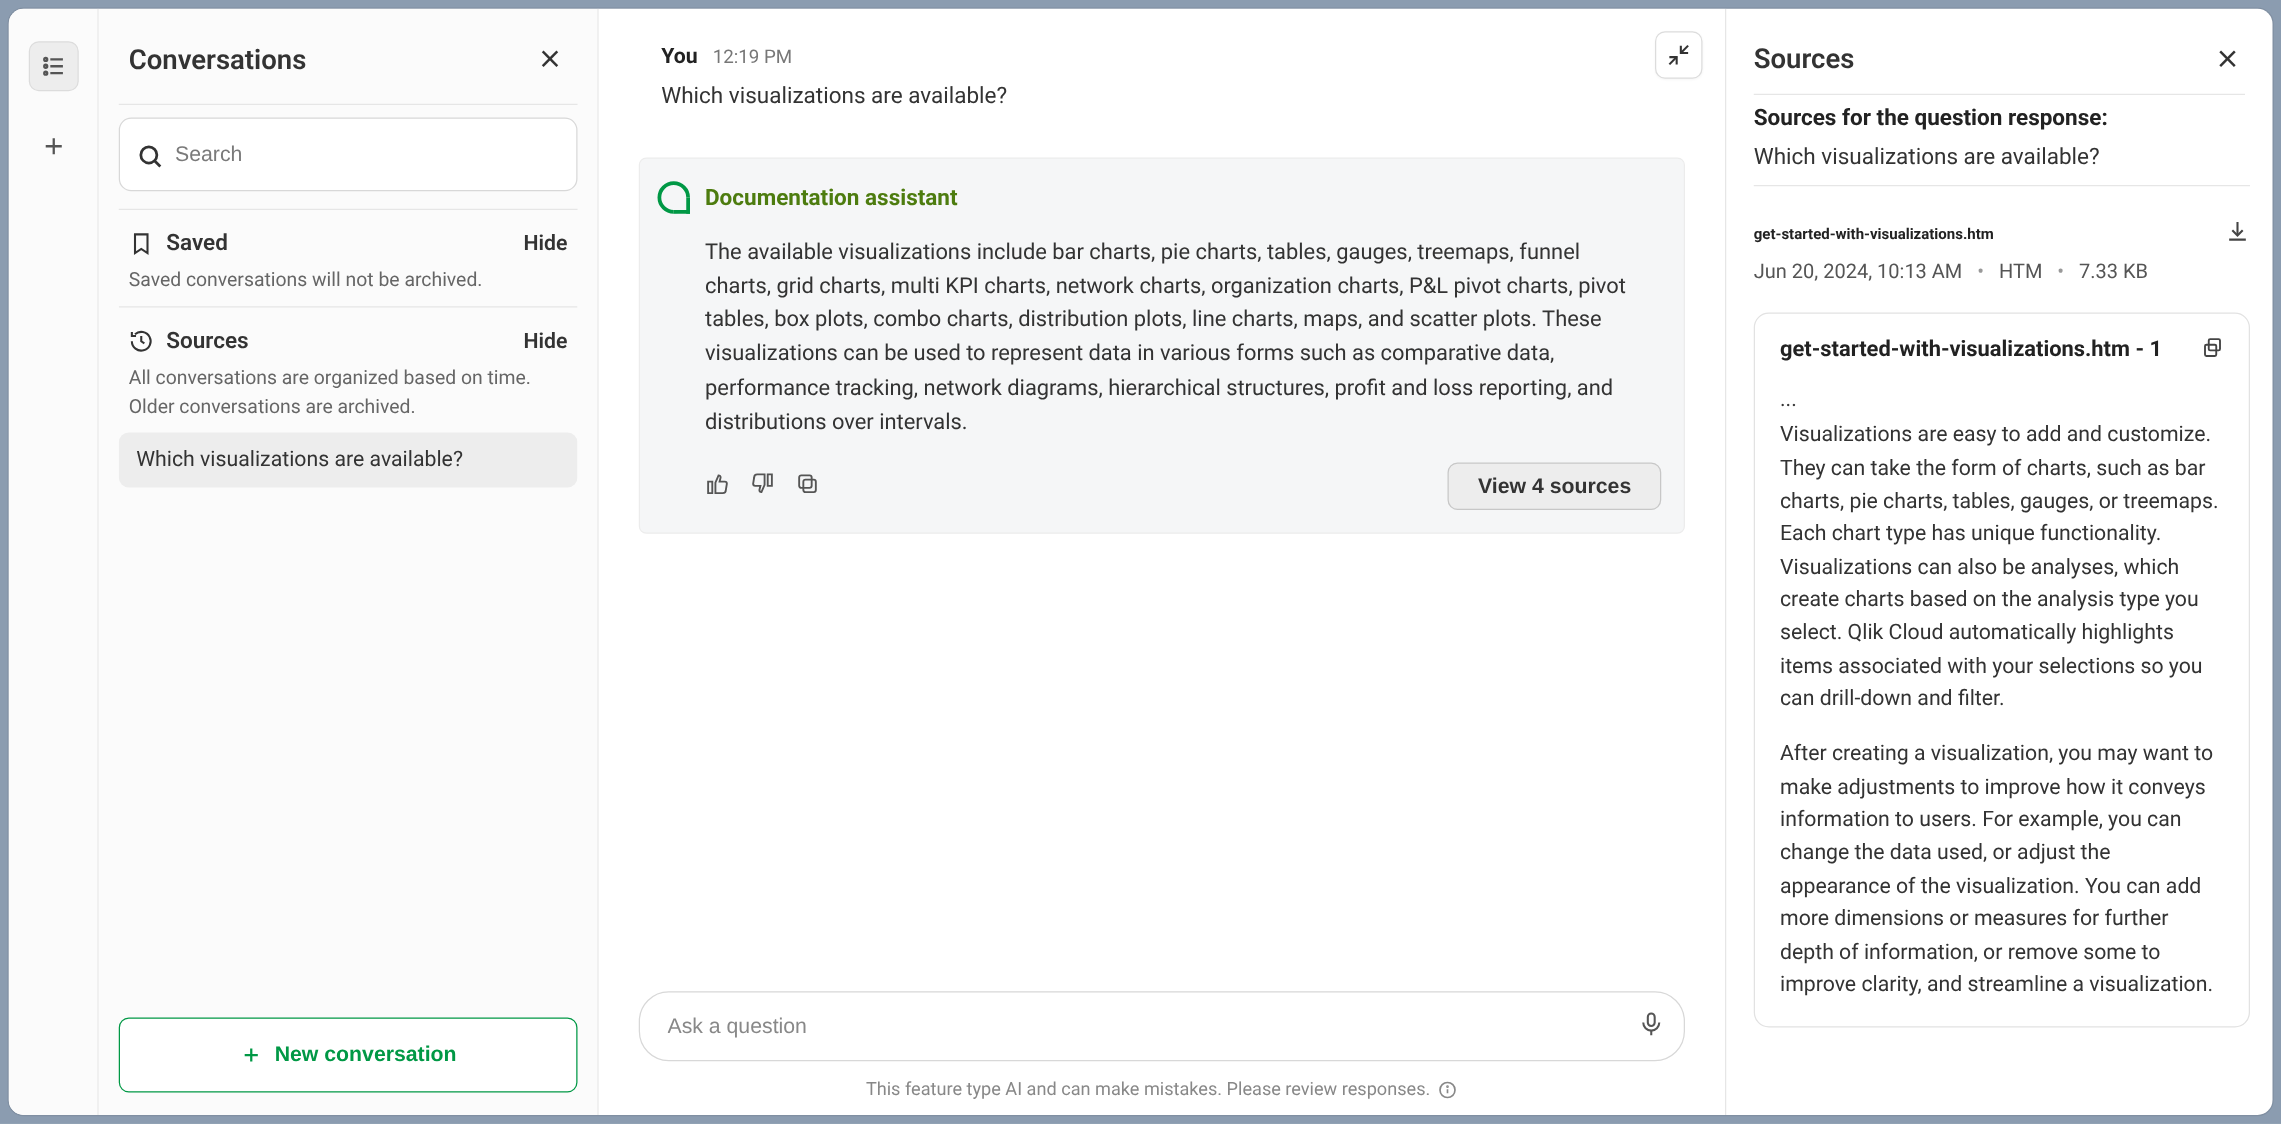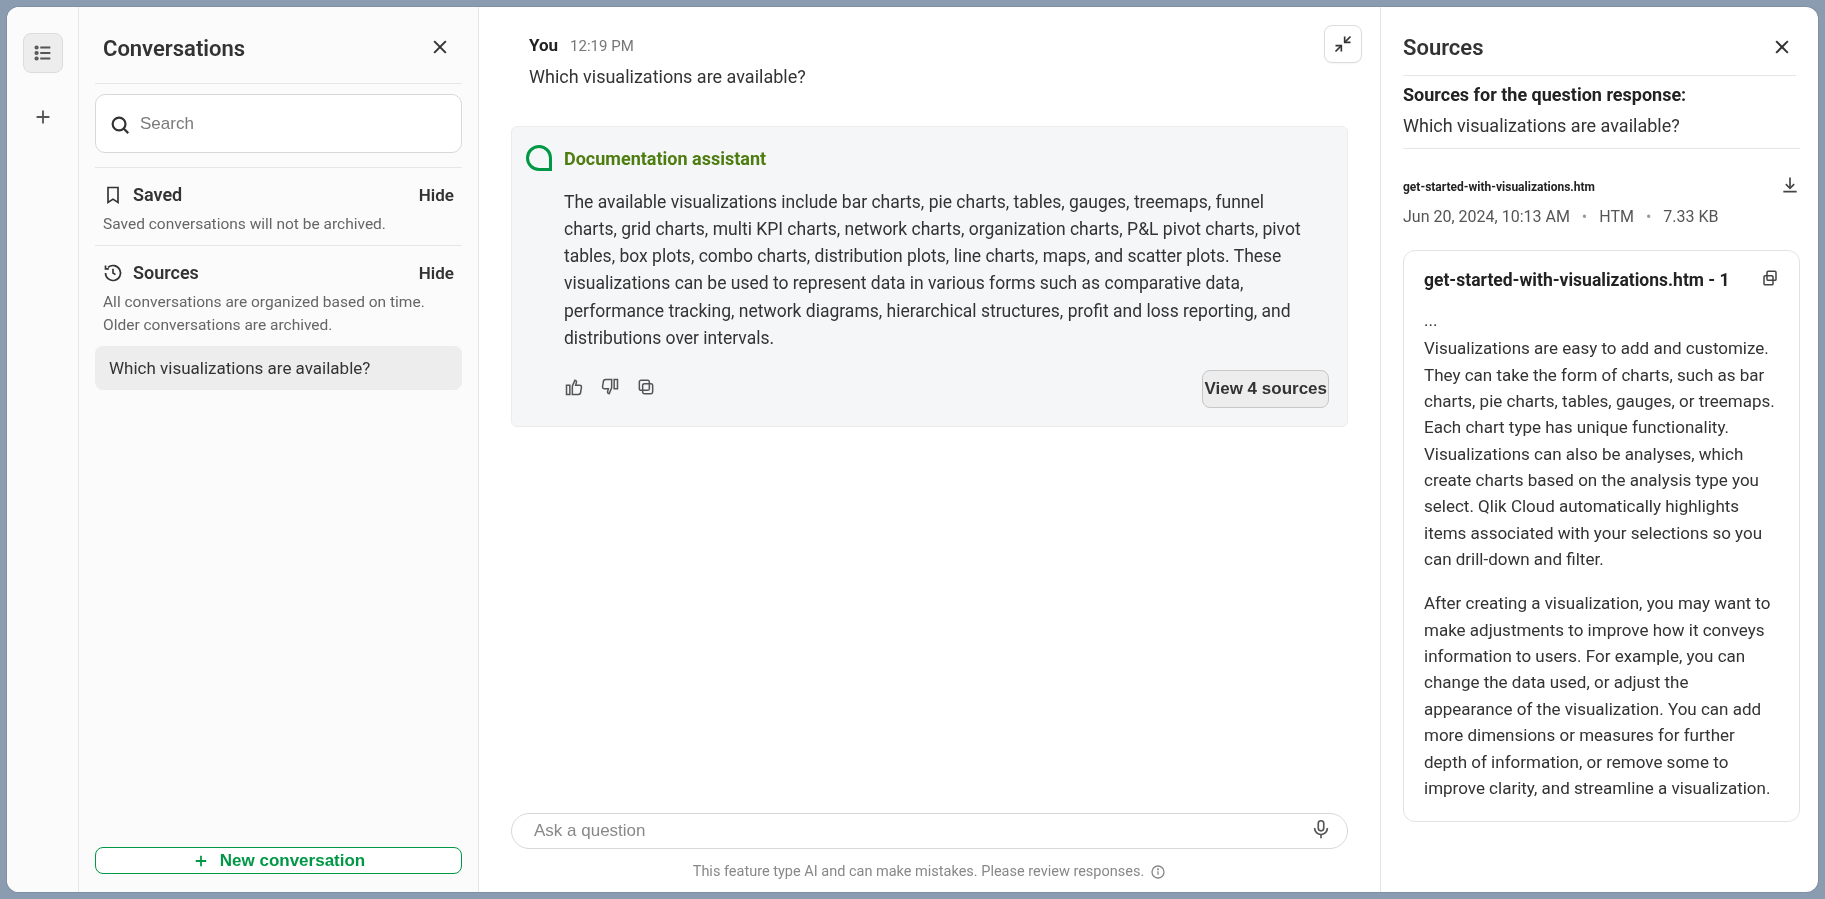--- a/index.html
+++ b/index.html
@@ -23,44 +23,44 @@
   .search-input::placeholder { color:#7a7a7a;}
   .search-icon { position:absolute; left:14px; top:50%; transform:translateY(-55%);}
   .section { padding: 6px 8px 0 8px;}
   .section-head { display:flex; align-items:center; justify-content:space-between; margin-bottom:8px;}
   .section-head-left { display:flex; align-items:center; gap:10px;}
   .section-label { font-size:18px; font-weight:600; color:#333;}
   .hide-link { font-size:17px; font-weight:600; color:#333; cursor:pointer;}
   .section-desc { font-size:15.5px; color:#666; line-height:1.45;}
   .conv-item { background:#ededed; border-radius:8px; padding: 12px 14px; font-size:17px; color:#333; cursor:pointer; margin-top:6px;}
   .conv-panel-body { flex:1; overflow:auto;}
-  .new-conv-btn { margin: 12px 0 18px 0; height:27px; border:1.6px solid #009845; border-radius:8px; background:#fff; color:#009845; font-size:17px; font-weight:600; display:flex; align-items:center; justify-content:center; gap:10px; cursor:pointer;}
+  .new-conv-btn { margin: 12px 0 18px 0; height:60px; border:1.6px solid #009845; border-radius:8px; background:#fff; color:#009845; font-size:17px; font-weight:600; display:flex; align-items:center; justify-content:center; gap:10px; cursor:pointer;}
   
   
   .chat-panel { flex:1; display:flex; flex-direction:column; background:#fff; position:relative; min-width:0;}
   .collapse-btn { position:absolute; top:18px; right:18px; width:38px; height:38px; border:1px solid #dcdcdc; border-radius:8px; background:#fff; display:flex; align-items:center; justify-content:center; cursor:pointer; box-shadow: 0 1px 2px rgba(0,0,0,0.04);}
   .chat-body { flex:1; overflow:auto; padding: 28px 32px 0 32px;}
   .msg-user { margin-bottom:18px; padding:0 18px 18px 18px;}
   .msg-head { display:flex; align-items:baseline; gap:12px; margin-bottom:8px;}
   .msg-author { font-size:17px; font-weight:700; color:#222;}
   .msg-time { font-size:15px; color:#777;}
   .msg-text { font-size:18px; color:#333; line-height:1.5;}
   .msg-assistant { background:#f5f6f7; border:1px solid #ececec; border-radius:6px; padding: 18px 18px 18px 14px; margin-bottom:20px;}
   .assist-head { display:flex; align-items:center; gap:12px; margin-bottom:18px;}
   .assist-icon { width:26px; height:26px; border:3px solid #009845; border-radius:50%; position:relative; flex-shrink:0;}
   .assist-icon::after { content:''; position:absolute; width:10px; height:10px; border-right:3px solid #009845; border-bottom:3px solid #009845; bottom:-3px; right:-3px; background:#f5f6f7;}
   .assist-name { font-size:18px; font-weight:700; color:#4d7c0f;}
   .assist-text { font-size:17.5px; color:#333; line-height:1.55; padding-left:38px; padding-right:10px; margin-bottom:18px;}
   .assist-actions { display:flex; align-items:center; justify-content:space-between; padding-left:38px;}
   .assist-icons { display:flex; gap:16px;}
   .assist-icons .ic { cursor:pointer; color:#555;}
-  .view-sources-btn { border:1px solid #c7c7c7; background:#ededed; border-radius:8px; padding: 8px 1px; font-size:17px; font-weight:600; color:#333; cursor:pointer;}
+  .view-sources-btn { border:1px solid #c7c7c7; background:#ededed; border-radius:8px; padding: 8px 23px; font-size:17px; font-weight:600; color:#333; cursor:pointer;}
   .chat-input-zone { padding: 10px 32px 10px 32px;}
   .chat-input-wrap { position:relative;}
-  .chat-input { width:100%; height:36px; border:1px solid #d8d8d8; border-radius:24px; padding: 0 50px 0 22px; font-size:17px;}
+  .chat-input { width:100%; height:56px; border:1px solid #d8d8d8; border-radius:24px; padding: 0 50px 0 22px; font-size:17px;}
   .chat-input::placeholder { color:#888;}
   .mic-btn { position:absolute; right:16px; top:50%; transform:translateY(-50%); cursor:pointer; color:#555;}
   .disclaimer { text-align:center; font-size:14.5px; color:#888; padding: 4px 0 12px 0; display:flex; align-items:center; justify-content:center; gap:6px;}
   
   
   .sources-panel { width:438px; border-left:1px solid #e6e6e6; display:flex; flex-direction:column;}
   .sources-header { display:flex; justify-content:space-between; align-items:center; padding: 26px 22px 14px 22px;}
   .sources-title { font-size:22px; font-weight:600; color:#333;}
   .sources-body { flex:1; overflow-y:scroll; padding: 0 18px 16px 22px;}
   .sources-q-head { font-size:18px; font-weight:700; color:#222; margin: 8px 0 10px 0;}

